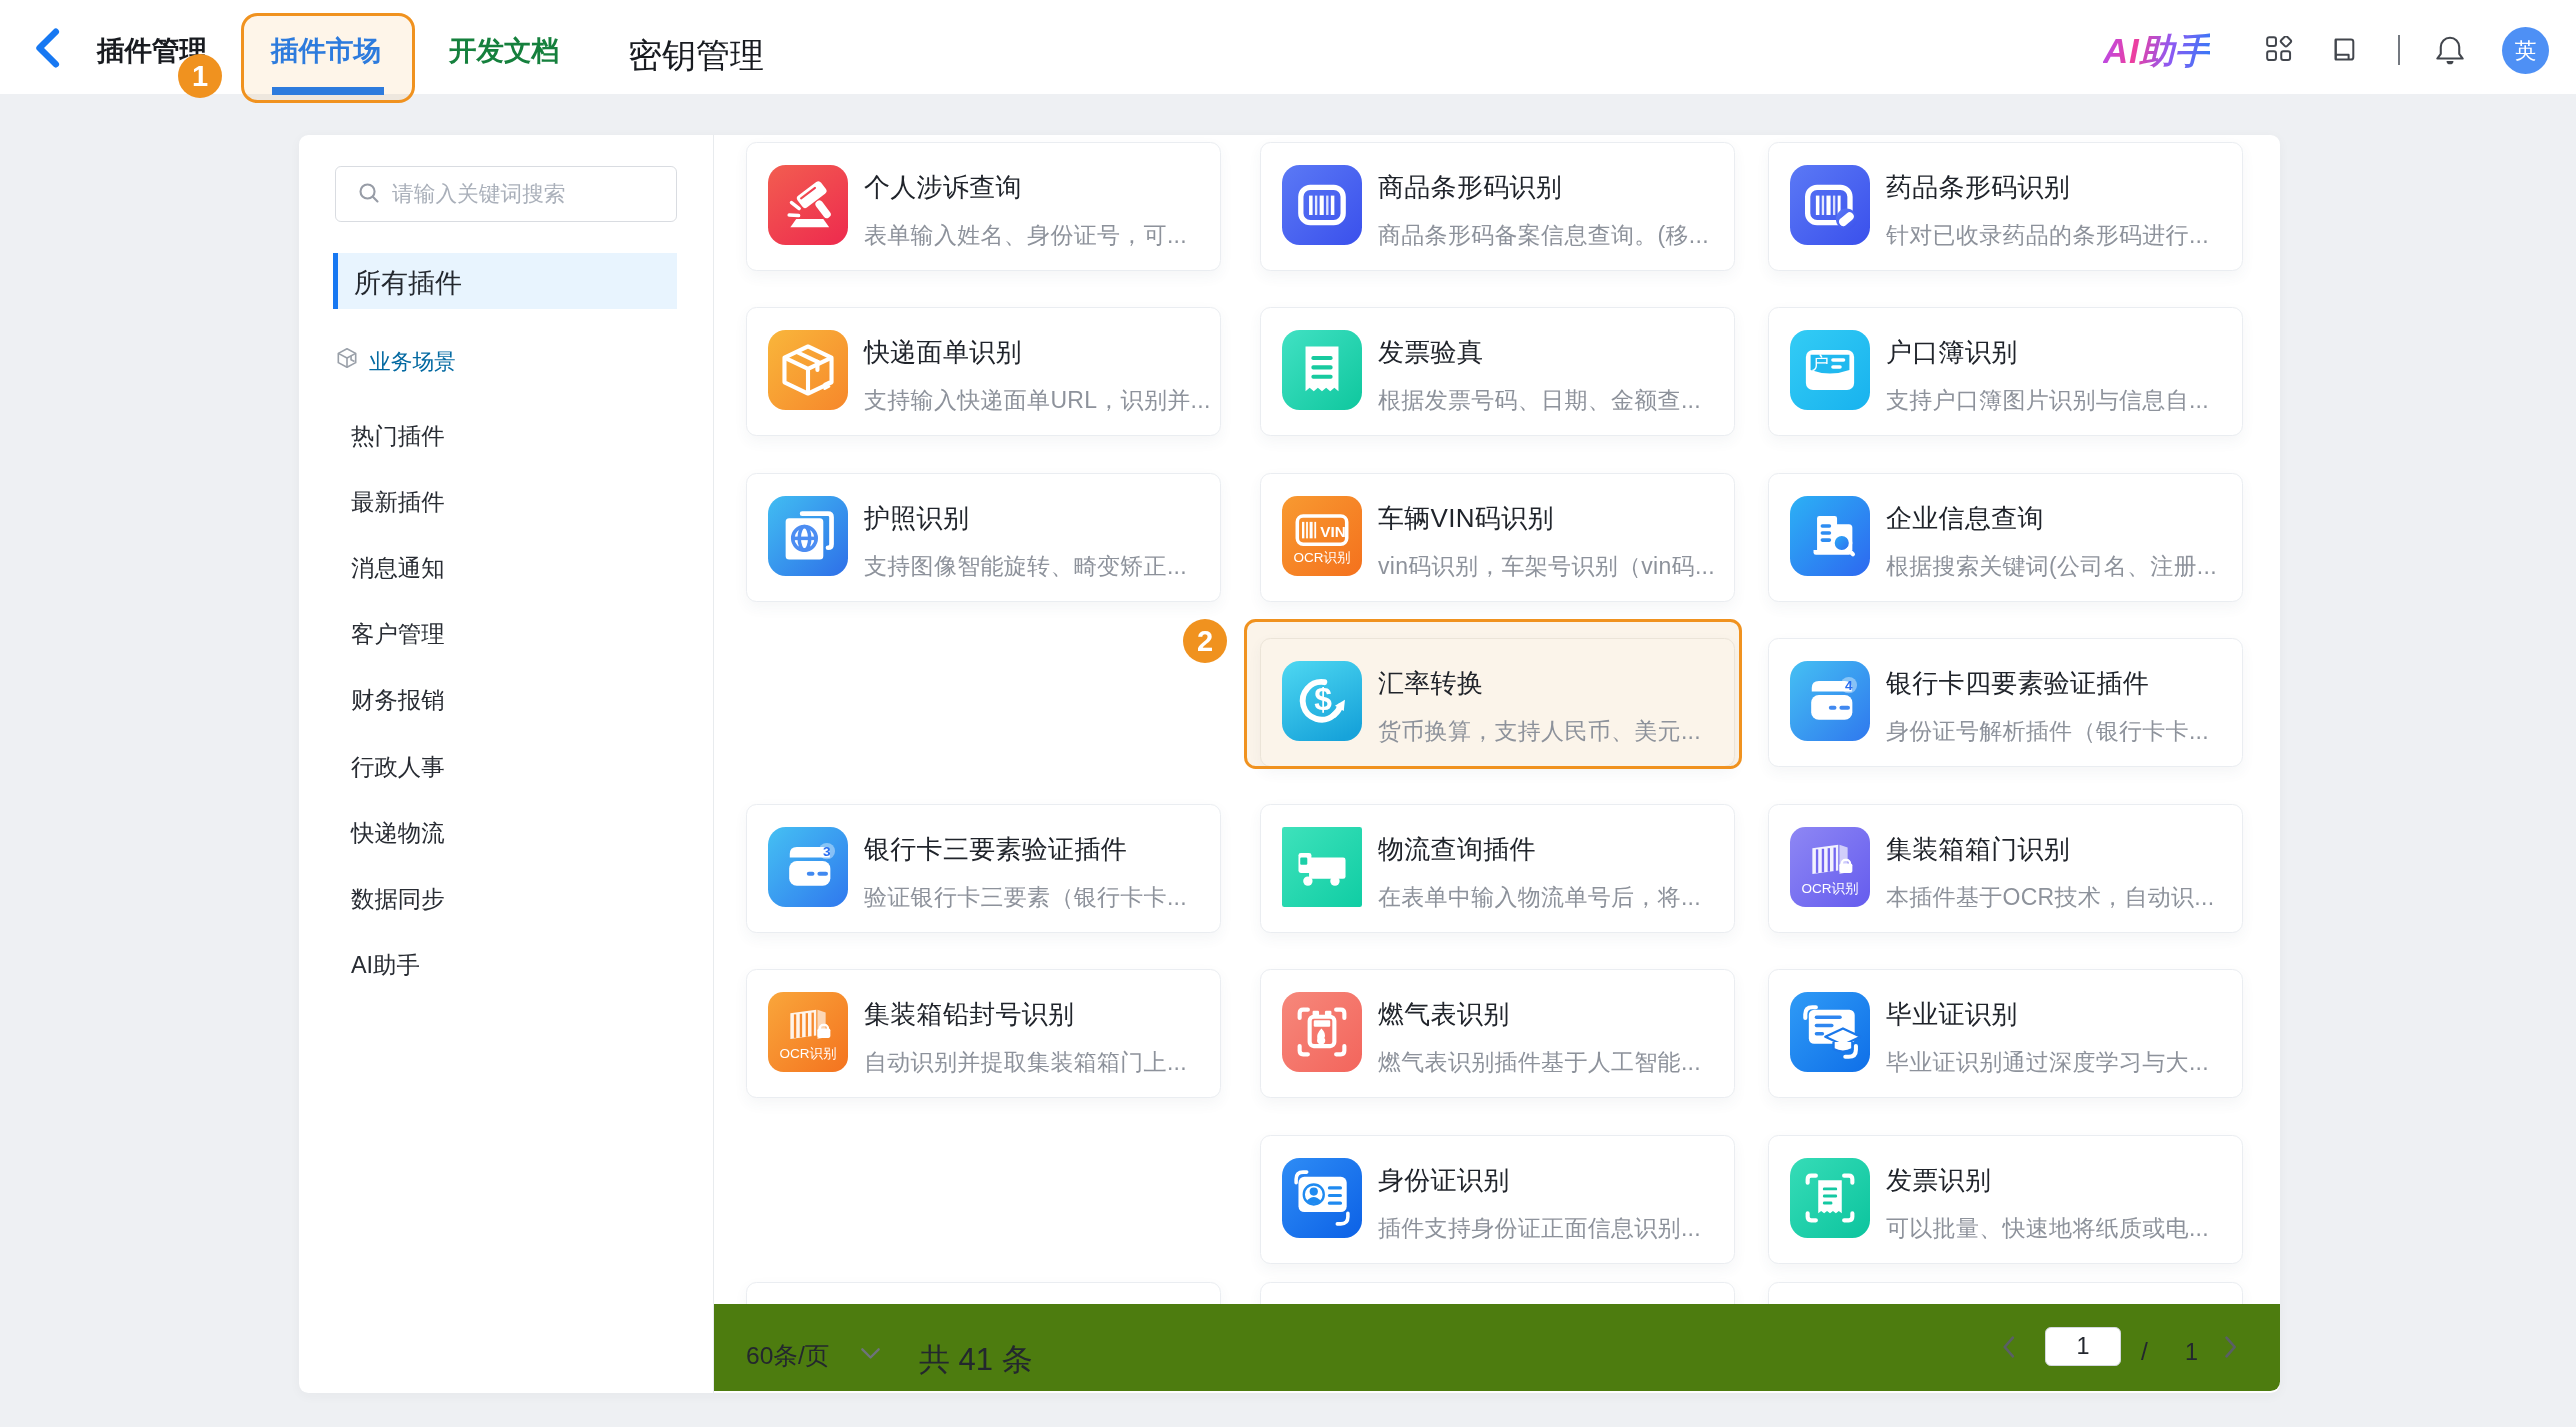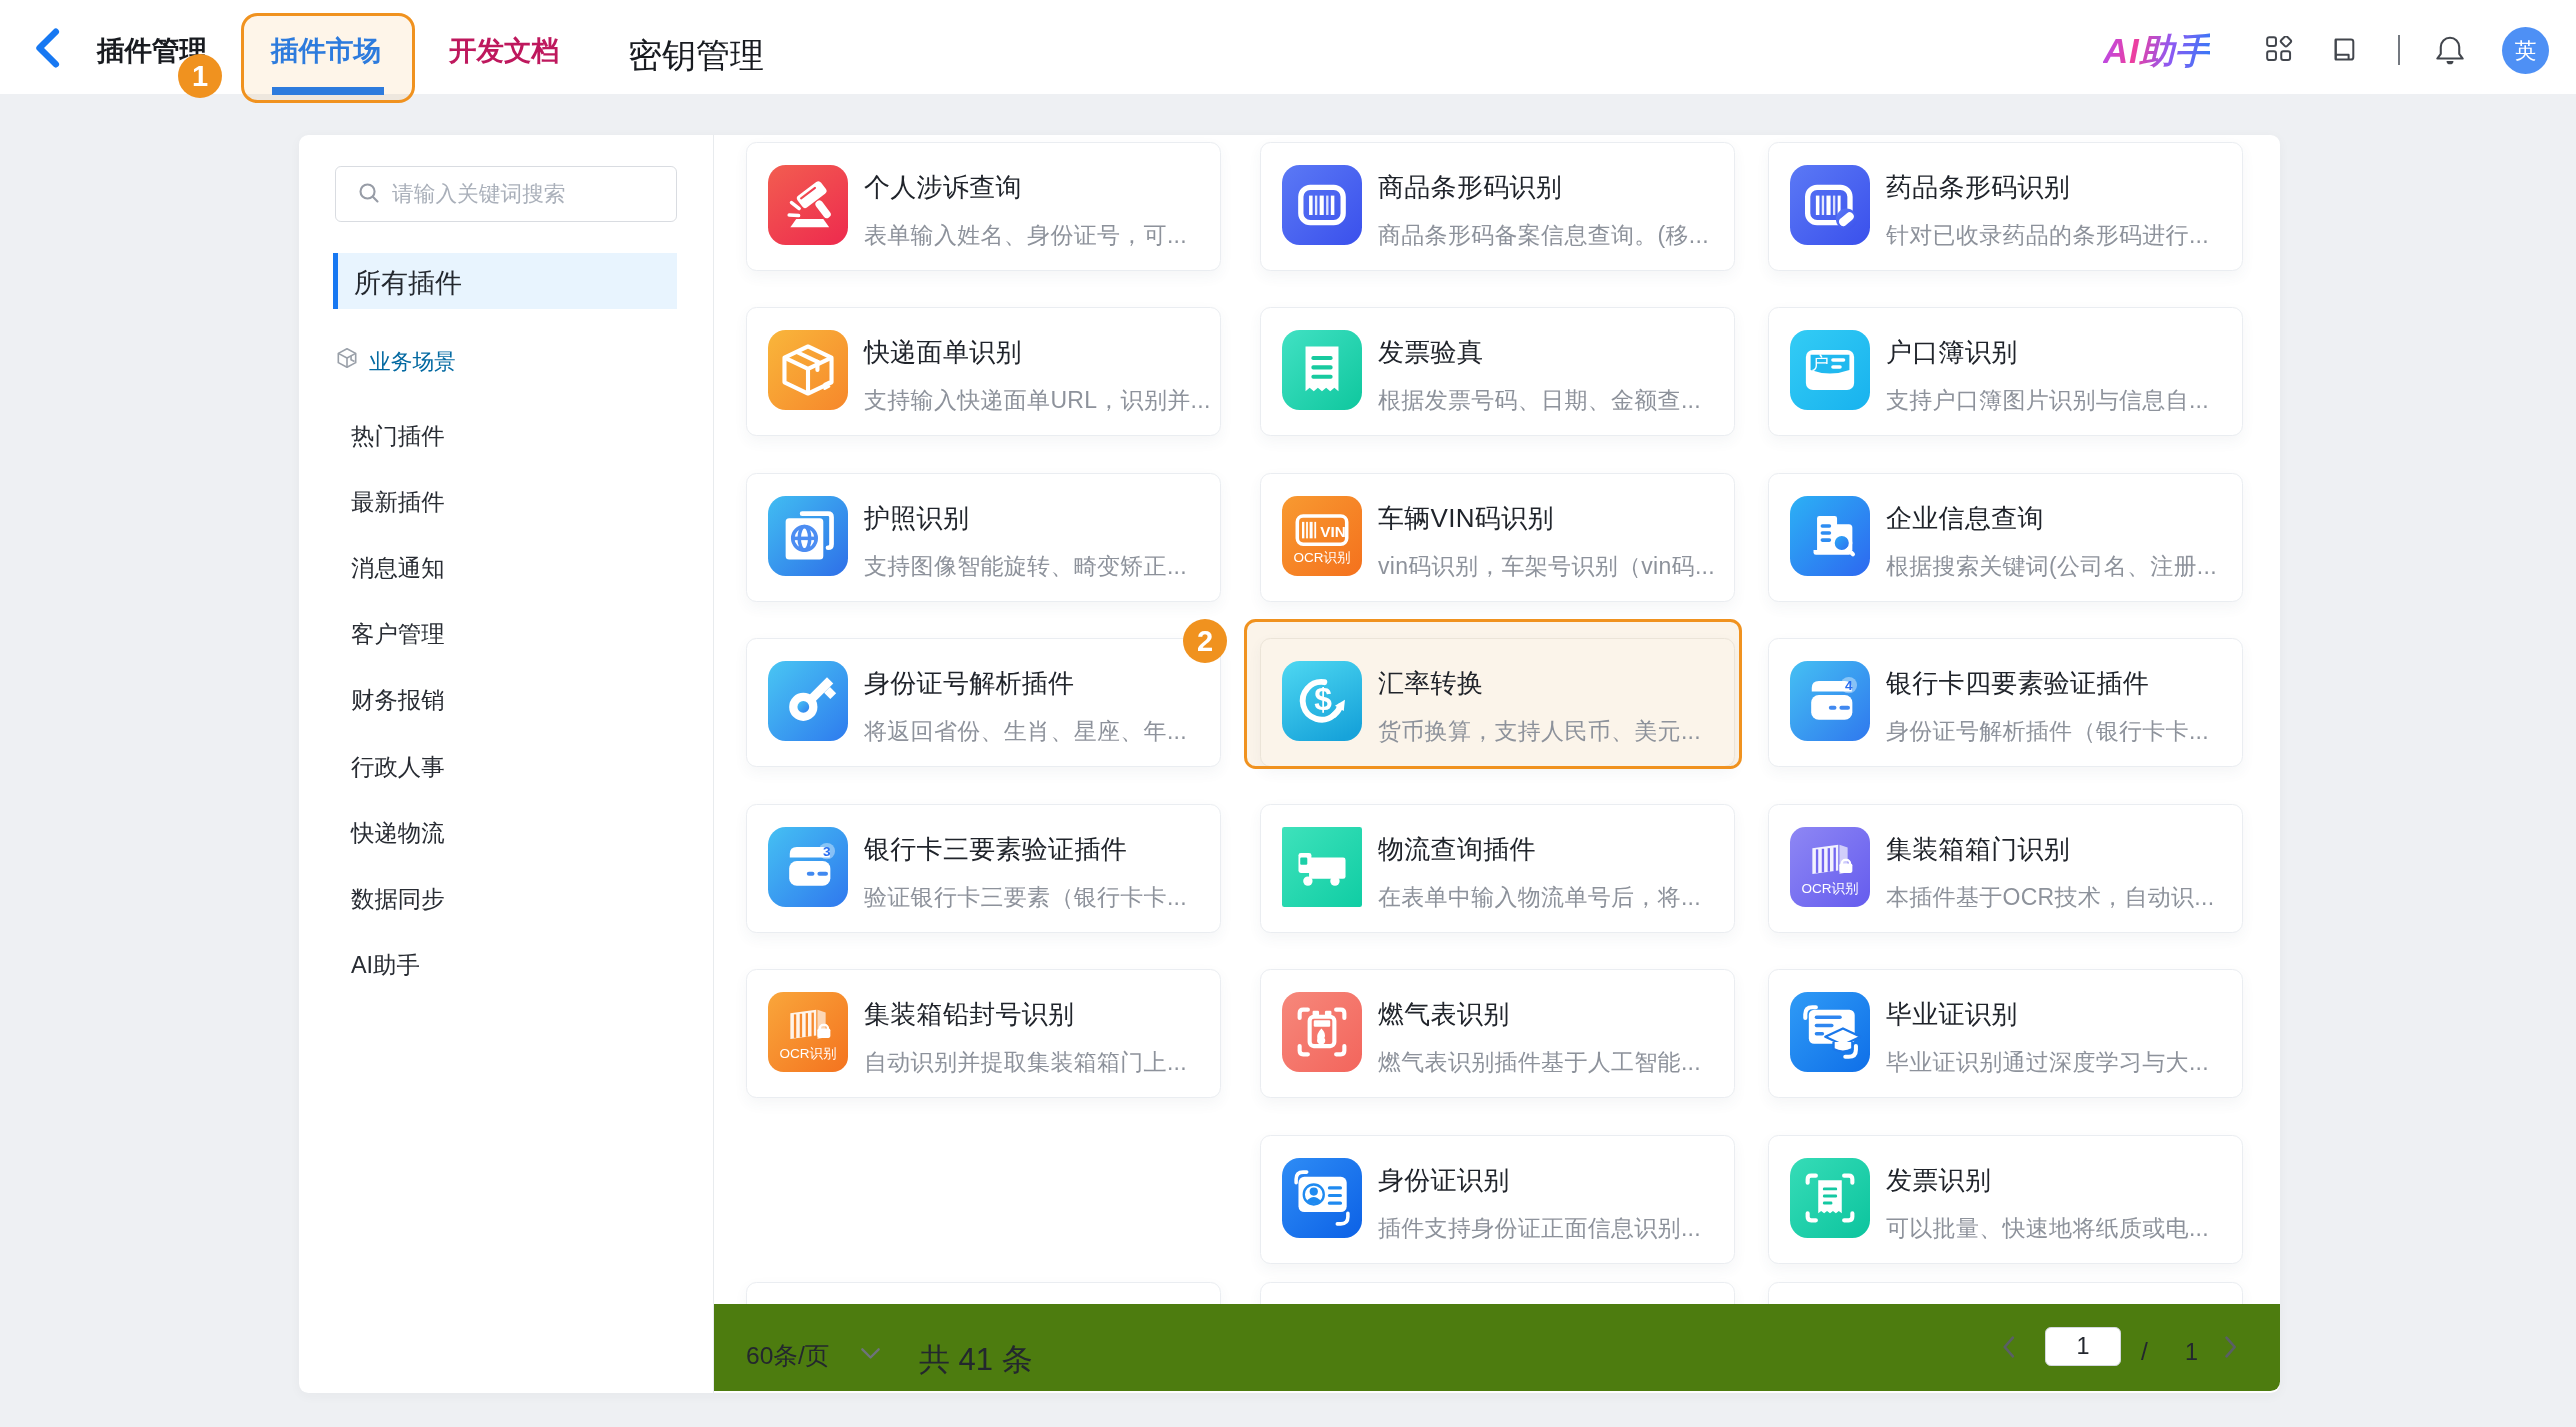--- a/index.html
+++ b/index.html
@@ -1,20 +1,20 @@
 <!DOCTYPE html>
 <html style="font-size:9.4px"><head><meta charset="utf-8"><style>html,body{margin:0;padding:0}body{width:2576px;height:1428px;background:#eef0f3;font-family:"Liberation Sans",sans-serif;position:relative;overflow:hidden}.abs{position:absolute}.hdr{position:absolute;left:0;top:0;width:2576px;height:94px;background:#fff}.panel{position:absolute;left:299px;top:135px;width:1981px;height:1258px;background:#fff;border-radius:9.4px;box-shadow:0 2.3px 11.7px rgba(40,50,60,.04)}.vline{position:absolute;left:414px;top:0;width:1.2px;height:1258px;background:#e8ebee}.card{position:absolute;width:475px;height:129px;background:#fff;border:1.2px solid #eaedf1;border-radius:10.5px;box-shadow:0 5.9px 14px rgba(60,70,90,.05);box-sizing:border-box}.card .ic{position:absolute;left:21px;top:21.7px;width:80px;height:80px}.card .tt{position:absolute;left:117px;top:27px;font-size:26px;font-weight:500;color:#20242b;letter-spacing:0.3px;white-space:nowrap}.card .dd{position:absolute;left:117px;top:77px;font-size:23px;color:#8d929b;letter-spacing:0.3px;white-space:nowrap}.mitem{position:absolute;left:52px;font-size:23.4px;color:#282c33;white-space:nowrap}</style></head><body>
 <div class="hdr">
     <svg class="abs" style="left:30px;top:27px" width="33" height="42" viewBox="0 0 56 72">
       <path d="M44 8 L16 36 L44 64" fill="none" stroke="#1778f2" stroke-width="11" stroke-linecap="round" stroke-linejoin="round"></path>
     </svg>
     <div class="abs" style="left:97px;top:33px;font-size:27.5px;font-weight:700;color:#181b20">插件管理</div>
     <div class="abs" style="left:271px;top:33px;font-size:27.5px;font-weight:700;color:#1778f2">插件市场</div>
     <div class="abs" style="left:272px;top:87px;width:112px;height:7.6px;background:#1778f2"></div>
-    <div class="abs" style="left:449px;top:33px;font-size:27.5px;font-weight:700;color:#be185d">开发文档</div>
+    <div class="abs" style="left:449px;top:33px;font-size:27.5px;font-weight:700;color:#15803d">开发文档</div>
     <div class="abs" style="left:628px;top:33px;font-size:34px;font-weight:400;color:#181b20">密钥管理</div>
     <div class="abs" style="left:2103px;top:28px;font-size:35px;font-weight:800;font-style:italic;background:linear-gradient(100deg,#b44bf0 0%,#ee3f9e 30%,#8e59f2 62%,#2f7bf7 100%);-webkit-background-clip:text;background-clip:text;color:transparent;letter-spacing:0.6px">AI助手</div>
     <svg class="abs" style="left:2266px;top:36px" width="27" height="27" viewBox="0 0 46 46">
       <g fill="none" stroke="#42464d" stroke-width="3.4">
         <rect x="2" y="2" width="15" height="15" rx="3.5"></rect>
         <rect x="2" y="26" width="15" height="15" rx="3.5"></rect>
         <rect x="26" y="26" width="15" height="15" rx="3.5"></rect>
         <rect x="27" y="2" width="14" height="14" rx="3" transform="rotate(45 34 9)"></rect>
       </g>
     </svg>
@@ -228,37 +228,20 @@
           <path d="M40 92 h64 v4 q0 4 -4 4 h-56 q-4 0 -4 -4 z" fill="#fff"></path>
           <rect x="52" y="48" width="18" height="6" rx="3" fill="#2e8df2"></rect>
           <rect x="52" y="60" width="18" height="6" rx="3" fill="#2e8df2"></rect>
           <rect x="52" y="72" width="18" height="6" rx="3" fill="#2e8df2"></rect>
           <circle cx="88" cy="80" r="15" fill="url(#g9)" stroke="#fff" stroke-width="6"></circle>
           <path d="M99 91 l8 8" stroke="#fff" stroke-width="7" stroke-linecap="round"></path>
         </svg></div>
       <div class="tt">企业信息查询</div>
       <div class="dd">根据搜索关键词(公司名、注册...</div>
     </div>
-    <div class="card" style="left:32px;top:503px">
-      <div class="ic"><svg width="80" height="80" viewBox="0 0 136 136">
-          <linearGradient id="g10" x1="0%" y1="0%" x2="100%" y2="100%">
-            <stop offset="0" stop-color="#49c6f3"></stop>
-            <stop offset="1" stop-color="#2e7bee"></stop>
-          </linearGradient>
-          <rect width="136" height="136" rx="30" fill="url(#g10)"></rect>
-          <g transform="rotate(45 60 78)" fill="#fff">
-            <circle cx="60" cy="78" r="24"></circle>
-            <rect x="53" y="14" width="15" height="48"></rect>
-            <rect x="68" y="22" width="15" height="14"></rect>
-          </g>
-          <circle cx="60" cy="78" r="10" fill="url(#g10)"></circle>
-        </svg></div>
-      <div class="tt">身份证号解析插件</div>
-      <div class="dd">将返回省份、生肖、星座、年...</div>
-    </div>
     <div class="card" style="left:546px;top:503px;background:#fbf4ea;border-color:#ebe4d8">
       <div class="ic"><svg width="80" height="80" viewBox="0 0 136 136">
           <linearGradient id="g11" x1="20%" y1="0%" x2="70%" y2="100%">
             <stop offset="0" stop-color="#4ad4f0"></stop>
             <stop offset="1" stop-color="#17a3da"></stop>
           </linearGradient>
           <rect width="136" height="136" rx="30" fill="url(#g11)"></rect>
           <path d="M72 36 a 32 32 0 1 0 16 56" fill="none" stroke="#fff" stroke-width="10" stroke-linecap="round"></path>
           <path d="M88 92 q8 -6 11 -15" fill="none" stroke="#fff" stroke-width="10" stroke-linecap="round"></path>
           <path d="M107 66 l-2 19 -15 -9 z" fill="#fff"></path>

